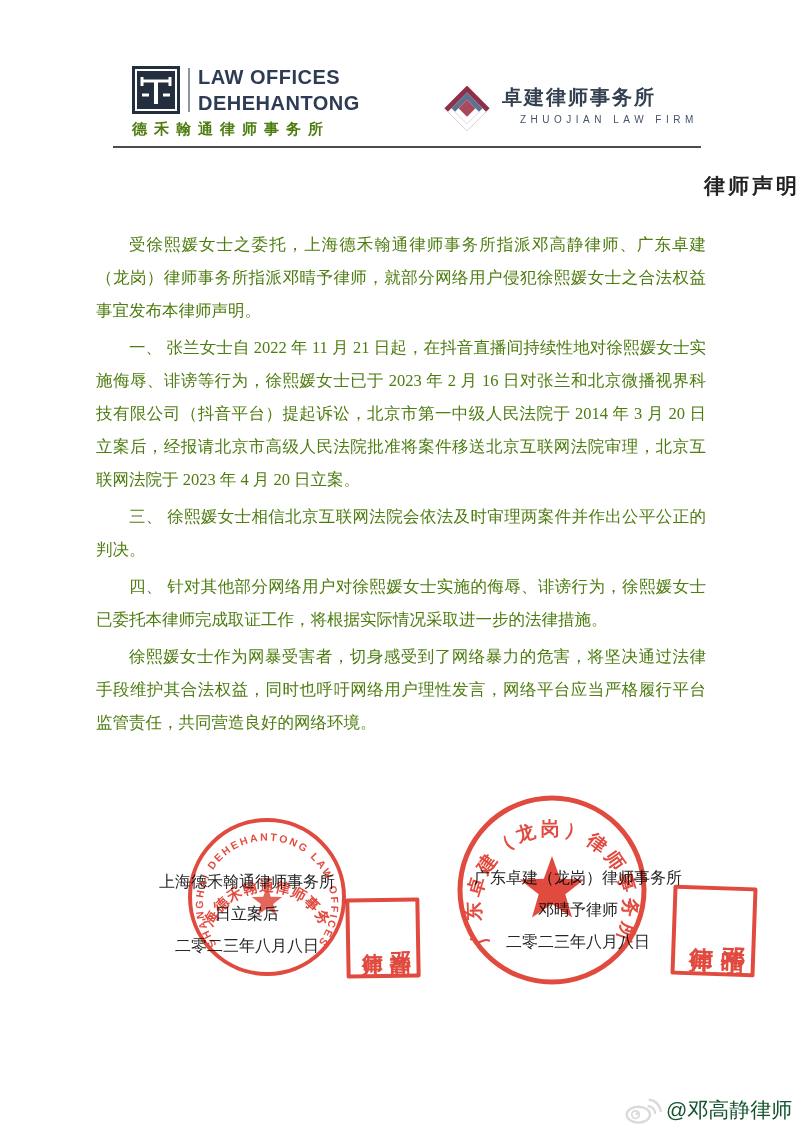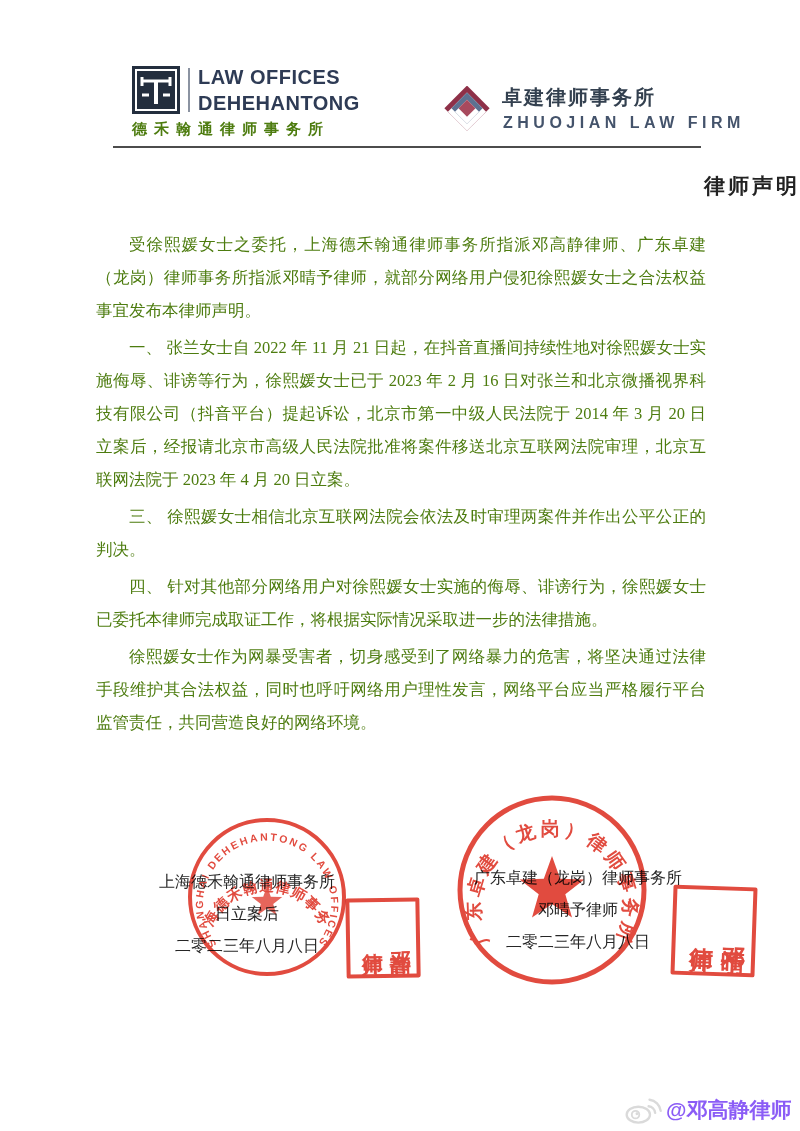--- a/index.html
+++ b/index.html
@@ -16,21 +16,21 @@
   
   .logo-left { position: absolute; left: 132px; top: 64px; }
   .dht-icon { position: absolute; left: 0; top: 2px; width: 48px; height: 48px; }
   .dht-vline { position: absolute; left: 56px; top: 4px; width: 2px; height: 44px; background: #8b93a1; }
   .dht-en { position: absolute; left: 66px; top: 0; color: #2e3b55; font-family: "Liberation Sans", sans-serif; font-weight: 700; font-size: 20px; line-height: 26px; letter-spacing: 0.5px; }
   .dht-cn { position: absolute; left: 0; top: 56px; width: 210px; color: #4d7c0f; font-size: 15px; letter-spacing: 7px; white-space: nowrap; font-weight: 600; }
 
   .logo-right { position: absolute; left: 440px; top: 84px; }
   .zj-icon { position: absolute; left: 0; top: 2px; width: 54px; height: 50px; }
   .zj-cn { position: absolute; left: 62px; top: 0; color: #33404f; font-size: 20px; font-weight: 700; letter-spacing: 2px; white-space: nowrap; }
-  .zj-en { position: absolute; left: 63px; top: 30px; color: #44536b; font-family: "Liberation Sans", sans-serif; font-size: 16px; letter-spacing: 4.5px; white-space: nowrap; font-weight: bold; }
+  .zj-en { position: absolute; left: 80px; top: 30px; color: #44536b; font-family: "Liberation Sans", sans-serif; font-size: 10px; letter-spacing: 4.5px; white-space: nowrap; }
 
   .header-rule { position: absolute; left: 113px; top: 146px; width: 588px; height: 2px; background: #4c4c4c; }
 
   
   .doc-title { position: absolute; left: 0; top: 172px; width: 100%; text-align: right; font-size: 21px; font-weight: 700; letter-spacing: 3px; color: #222; }
 
   .doc-body { position: absolute; left: 96px; top: 228px; width: 610px; }
   .doc-body p {
     font-size: 16.5px; line-height: 33px; color: #4d7c0f;
     text-align: justify; text-indent: 33px; margin: 0 0 4px 0;
@@ -50,21 +50,21 @@
     border: 4px solid #df3b2e; color: #df3b2e;
     writing-mode: vertical-rl; text-align: center;
     font-weight: 700; display: inline-block;
     border-radius: 2px; padding: 3px 2px;
   }
   .square-seal-left  { left: 346px; top: 898px; width: 74px; height: 80px; font-size: 21px; letter-spacing: 2px; transform: rotate(-1deg); }
   .square-seal-right { left: 672px; top: 886px; width: 84px; height: 90px; font-size: 24px; letter-spacing: 2px; transform: rotate(2deg); }
   .seal-square span { display: block; }
 
   
-  .watermark { position: absolute; left: 624px; top: 1096px; display: flex; align-items: center; gap: 4px; color: #8b5cf6; font-size: 21px; font-family: "Liberation Sans", sans-serif; font-weight: bold; }
+  .watermark { position: absolute; left: 624px; top: 1096px; display: flex; align-items: center; gap: 4px; color: #14532d; font-size: 21px; font-family: "Liberation Sans", sans-serif; }
 </style>
 </head>
 <body>
 
 <div class="page">
 
   <div class="logo-left">
     <svg class="dht-icon" viewBox="0 0 48 48">
       <rect x="0" y="0" width="48" height="48" fill="#232e3e"></rect>
       <rect x="4" y="4" width="40" height="40" fill="none" stroke="#ffffff" stroke-width="2"></rect>

